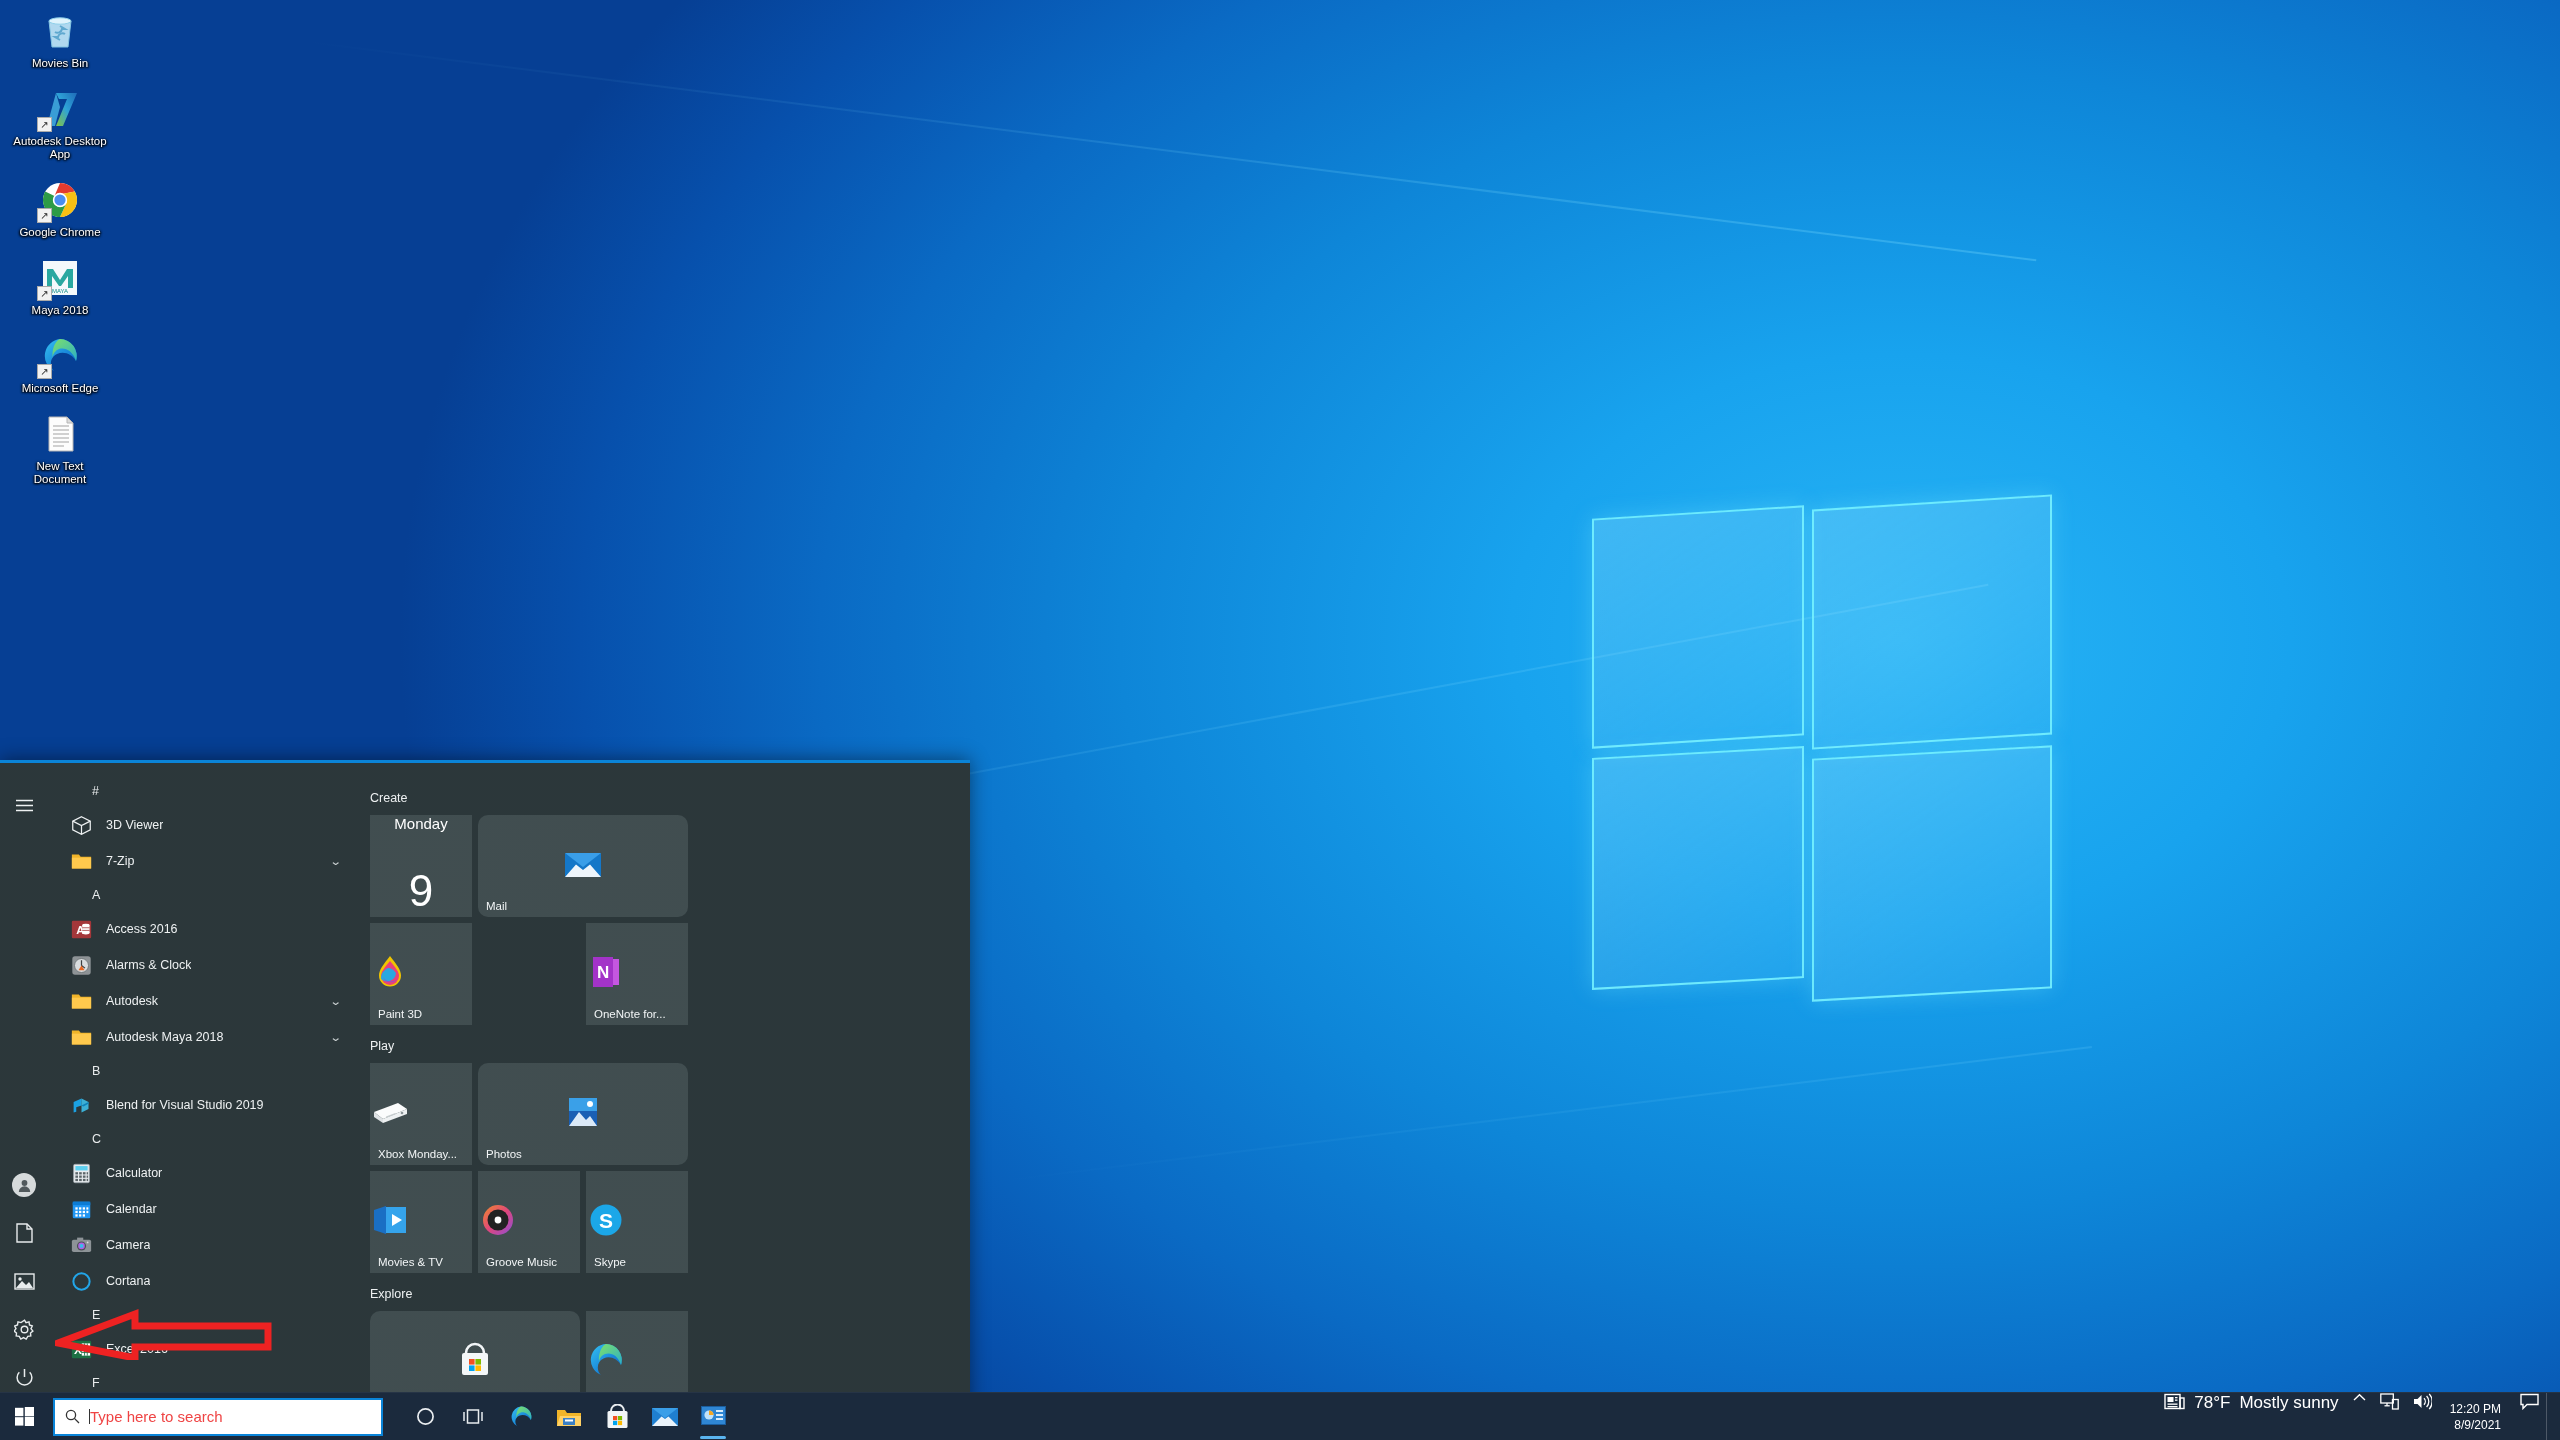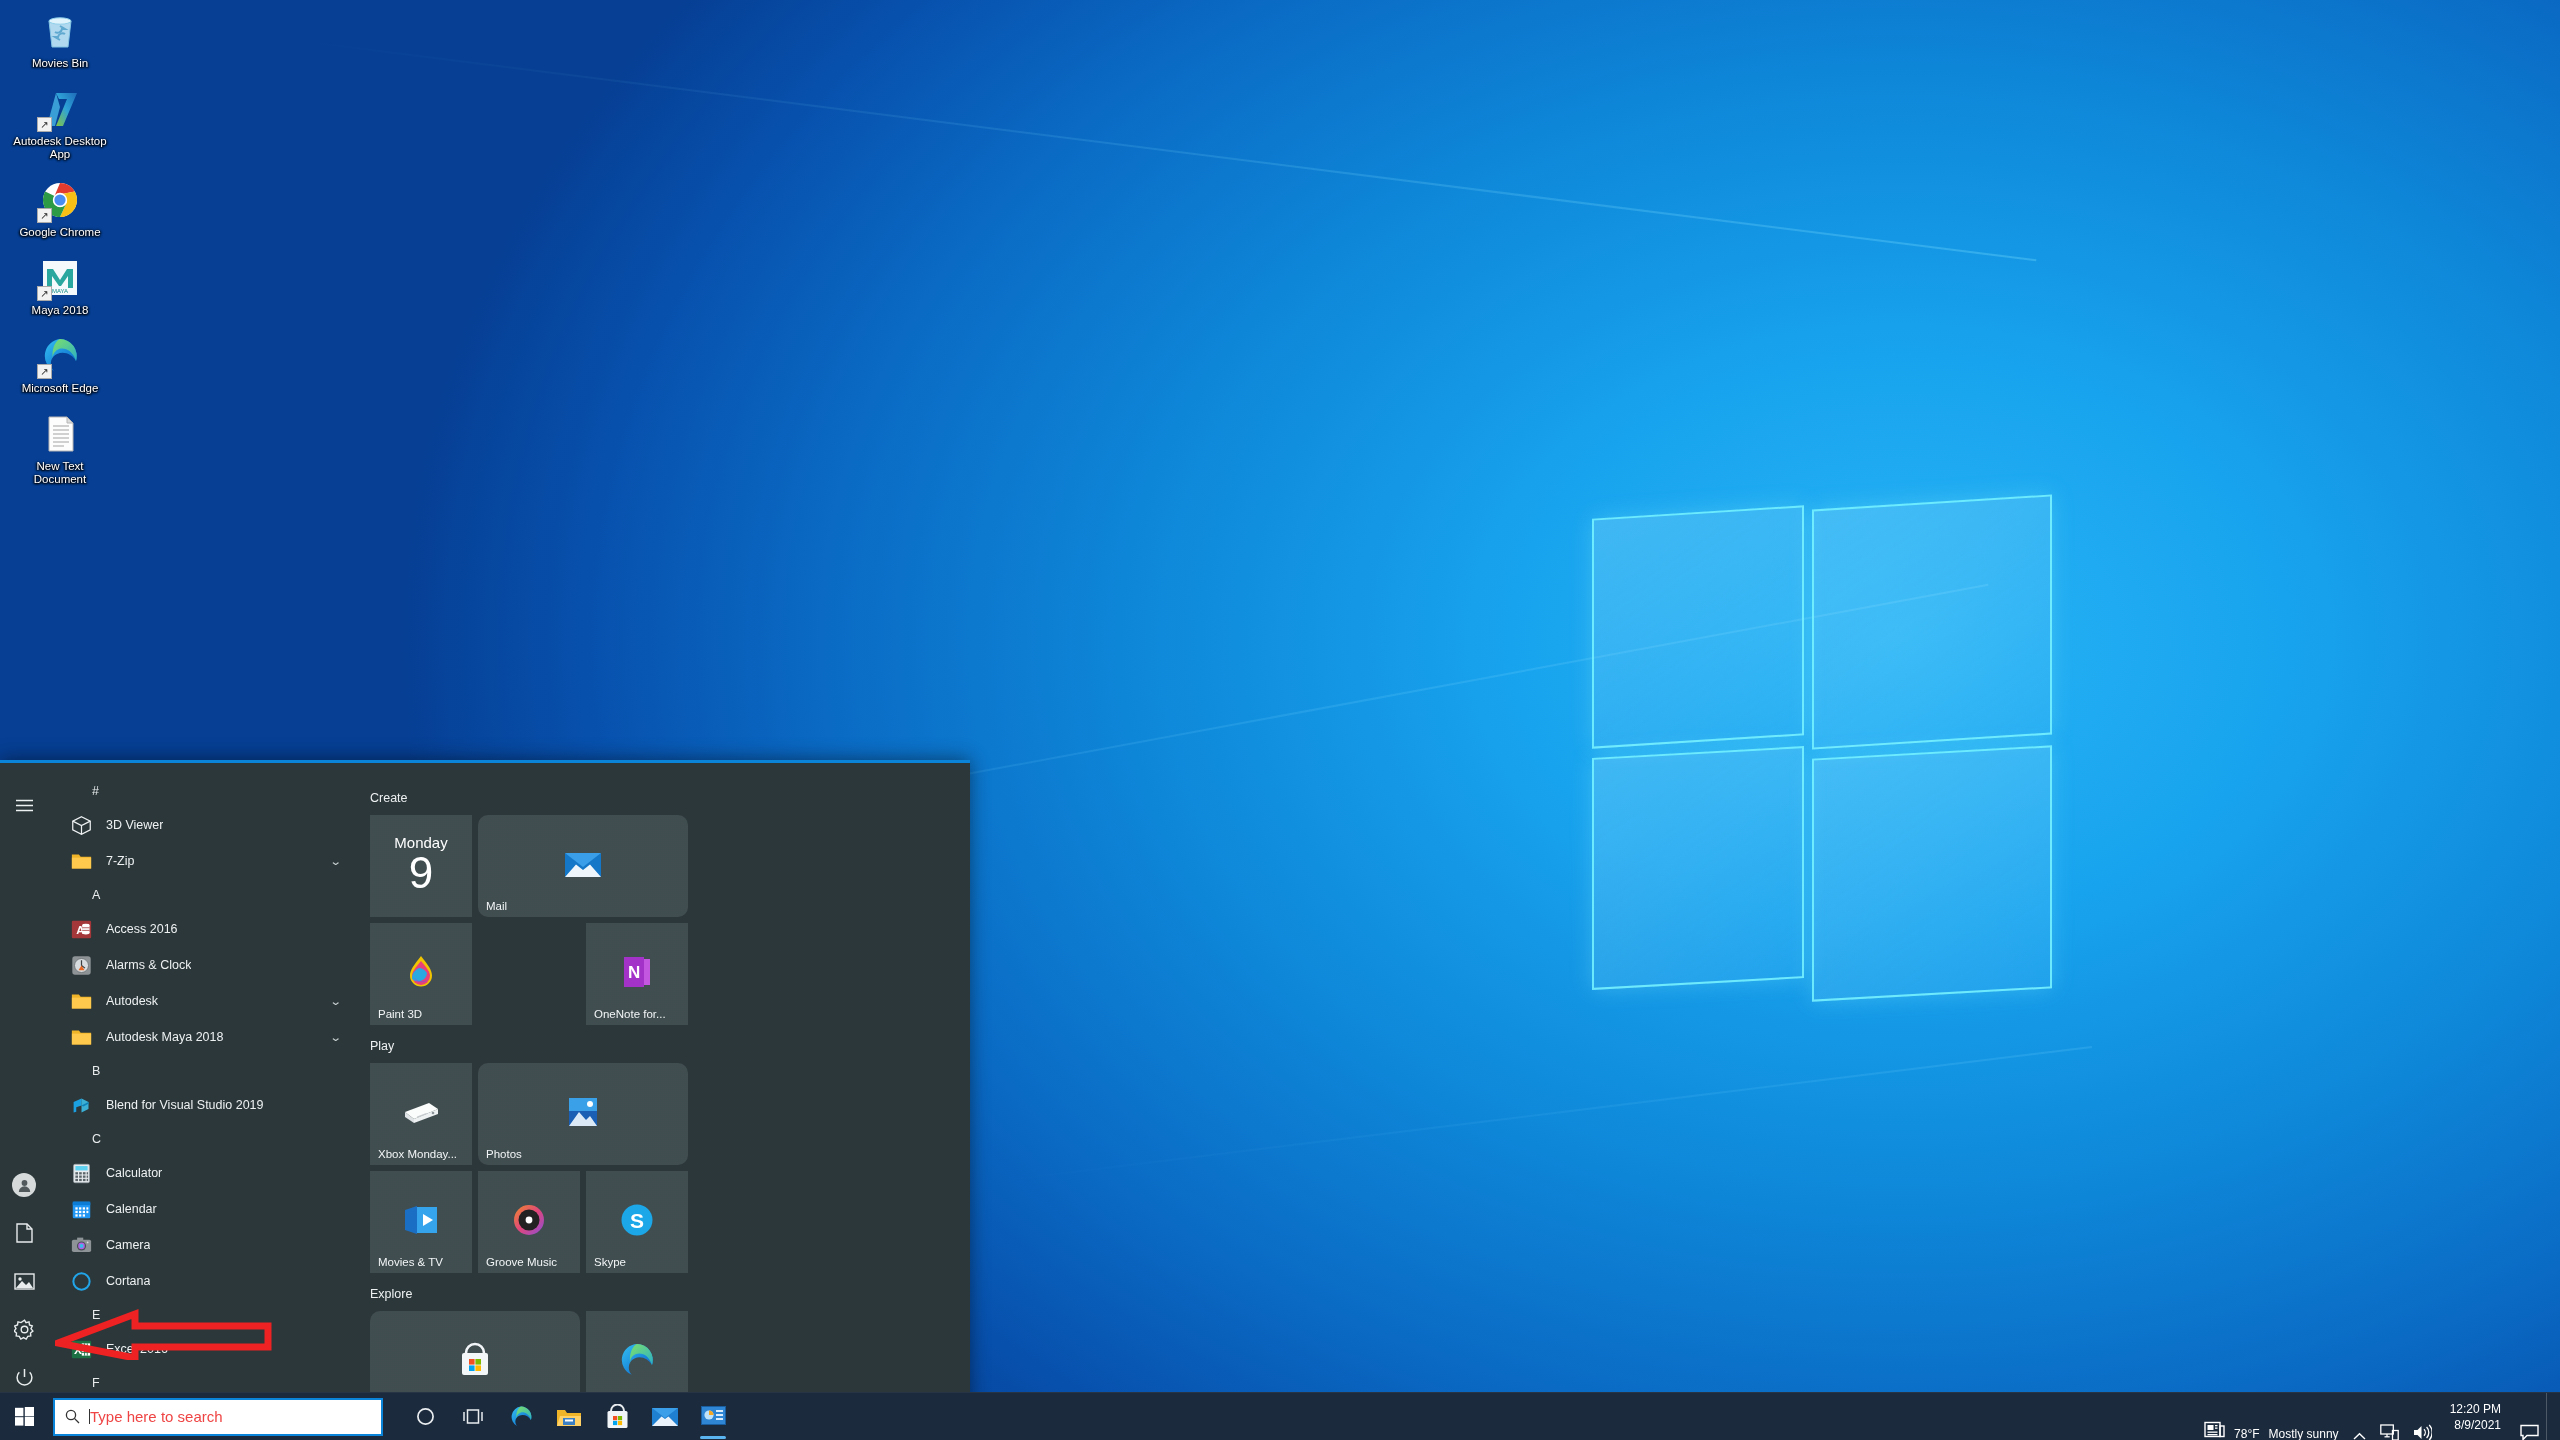--- a/index.html
+++ b/index.html
@@ -137,21 +137,21 @@
   .tile-group-title {
     font-size:12.5px; color:#eef1f2; margin-bottom:8px; height:16px;
   }
   .tile {
     background:#3d4a4d;
     background-image:linear-gradient(rgba(255,255,255,0.02), rgba(255,255,255,0.02));
     position:relative; cursor:default;
     display:flex; align-items:center; justify-content:center;
     overflow:hidden;
   }
-  .tile.sm { width:102px; height:102px; }
+  .tile.sm { width:102px; height:102px;justify-content:space-between; }
   .tile.md { width:210px; height:102px;border-radius:10px; }
   .tile-label {
     position:absolute; left:8px; bottom:5px;
     font-size:11.5px; color:#f2f5f6; white-space:nowrap;
     max-width:90%; overflow:hidden; text-overflow:ellipsis;
   }
   .tile-ico { width:40px; height:40px; position:relative; margin-bottom:4px; }
 
   
   .cal-tile { flex-direction:column; }
@@ -196,22 +196,22 @@
   .tb-btn.running::after {
     content:""; position:absolute; left:11px; right:11px; bottom:2px;
     height:3px; background:#5ab4ef; border-radius:2px;
   }
   #tb-apps { display:flex; margin-left:18px; }
   #tray {
     margin-left:auto; display:flex; align-items:center; height:48px;
     padding-right:4px;
   }
   .tray-item {
-    display:flex; align-items:flex-end; height:48px; padding:0 7px;
-    color:#fff; font-size:12px; cursor:default;
+    display:flex; align-items:flex-start; height:48px; padding:0 7px;
+    color:#fff; font-size:17px; cursor:default;
   }
   #weather { gap:9px; }
   #clock {
     flex-direction:column; justify-content:center; align-items:flex-end;
     line-height:16px; padding:0 11px; font-size:12px;
   }
   #action-center { width:34px; justify-content:center; }
   #show-desktop {
     width:10px; height:48px; border-left:1px solid rgba(255,255,255,0.22);
     cursor:default;

